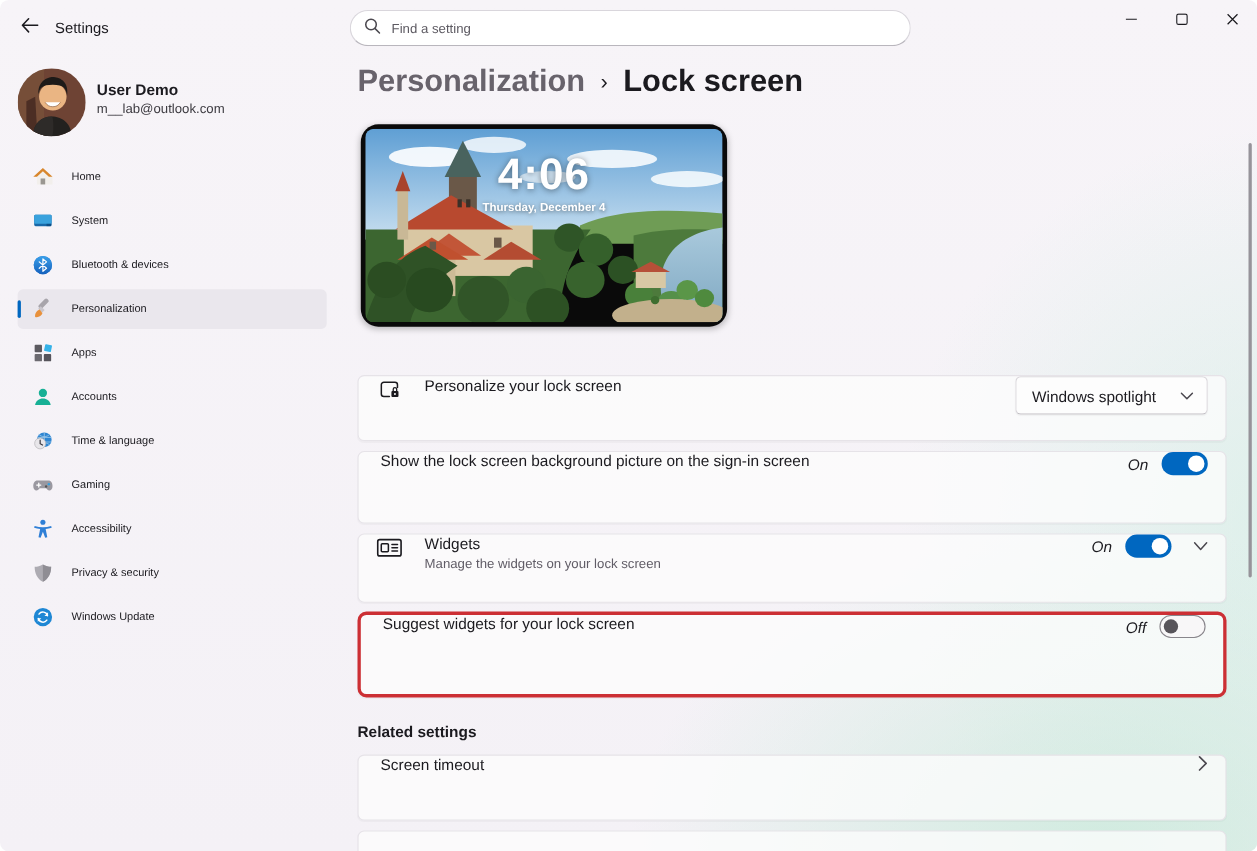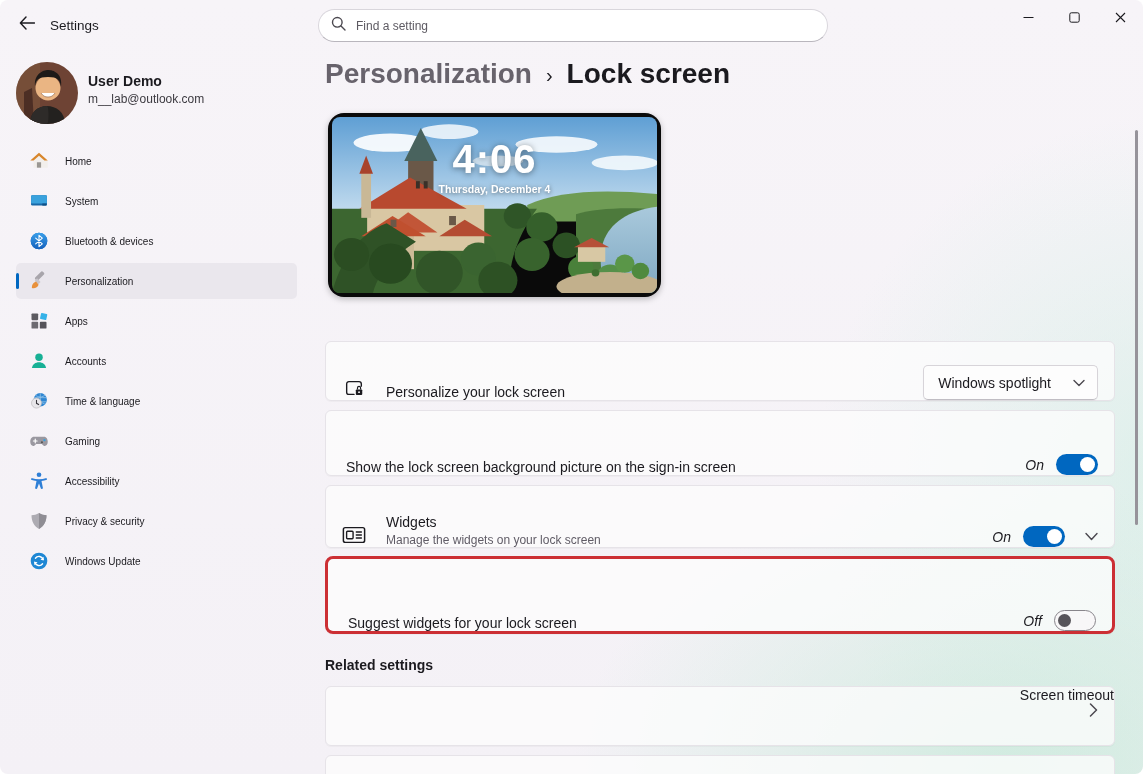--- a/index.html
+++ b/index.html
@@ -47,21 +47,21 @@
   .preview-frame { position:absolute; left:328px; top:113px; width:333px; height:184px;
     background:#0a0a0a; border-radius:16px; padding:4px; box-shadow:0 2px 6px rgba(0,0,0,.25); }
   .preview-screen { position:relative; width:100%; height:100%; border-radius:8px; overflow:hidden; }
   .preview-screen svg { display:block; width:100%; height:100%; }
   .preview-time { position:absolute; top:20px; left:0; right:0; text-align:center;
     font-size:40px; font-weight:600; color:#fff; text-shadow:0 1px 6px rgba(0,0,0,.45); letter-spacing:1px; }
   .preview-date { position:absolute; top:66px; left:0; right:0; text-align:center;
     font-size:10.5px; font-weight:700; color:#fff; text-shadow:0 1px 4px rgba(0,0,0,.5); }
   
   .card { position:absolute; left:325px; width:790px; background:rgba(253,253,253,.78);
-    border:1px solid #e6e3e8; border-radius:6px; display:flex; align-items:flex-end; box-shadow:0 1px 1px rgba(0,0,0,.03); }
+    border:1px solid #e6e3e8; border-radius:6px; display:flex; align-items:flex-start; box-shadow:0 1px 1px rgba(0,0,0,.03); }
   .card-icon { width:24px; height:24px; margin:0 20px 0 16px; display:flex; align-items:center; justify-content:center; flex:0 0 auto; }
   .card-label { font-size:14px; color:#1b1a1f; }
   .card-sub { font-size:12px; color:#605c66; margin-top:3px; }
   .card-right { margin-left:auto; display:flex; align-items:center; gap:12px; padding-right:16px; }
   .state-label { font-size:14px; color:#1b1a1f;font-style:italic; }
   .pad-left { padding-left:20px; }
   
   .dropdown { height:35px; background:#fdfdfd; border:1px solid #d7d4d9; border-bottom-color:#c0bdc3;
     border-radius:5px; display:flex; align-items:center; gap:22px; padding:0 12px 0 14px;
     font-size:14px; color:#1b1a1f; cursor:pointer; box-shadow:0 1px 1px rgba(0,0,0,.04); }
@@ -397,21 +397,21 @@
   <div class="card pad-left highlight" style="top:556px; height:78px;">
     <span class="card-label">Suggest widgets for your lock screen</span>
     <div class="card-right">
       <span class="state-label">Off</span>
       <div class="toggle off"></div>
     </div>
   </div>
 
   <div class="section-heading">Related settings</div>
 
-  <div class="card pad-left" style="top:686px; height:60px;flex-direction:column;">
+  <div class="card pad-left" style="top:686px; height:60px;">
     <span class="card-label">Screen timeout</span>
     <div class="card-right">
       <span class="chev">
         <svg width="9" height="14" viewBox="0 0 9 14">
             <path d="M1.5 1 7.5 7 1.5 13" fill="none" stroke="#4b484f" stroke-width="1.5" stroke-linecap="round" stroke-linejoin="round"></path>
           </svg>
       </span>
     </div>
   </div>
 

